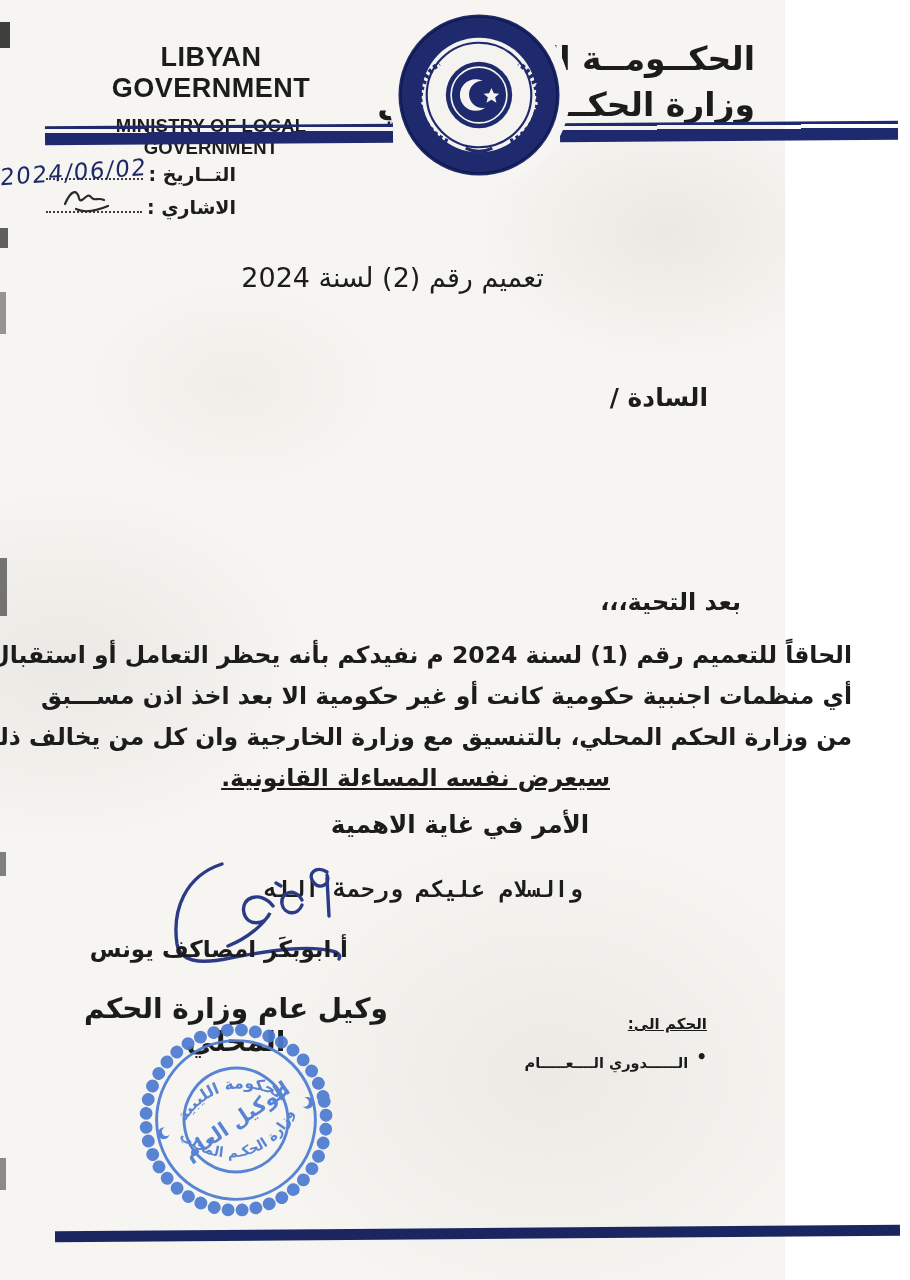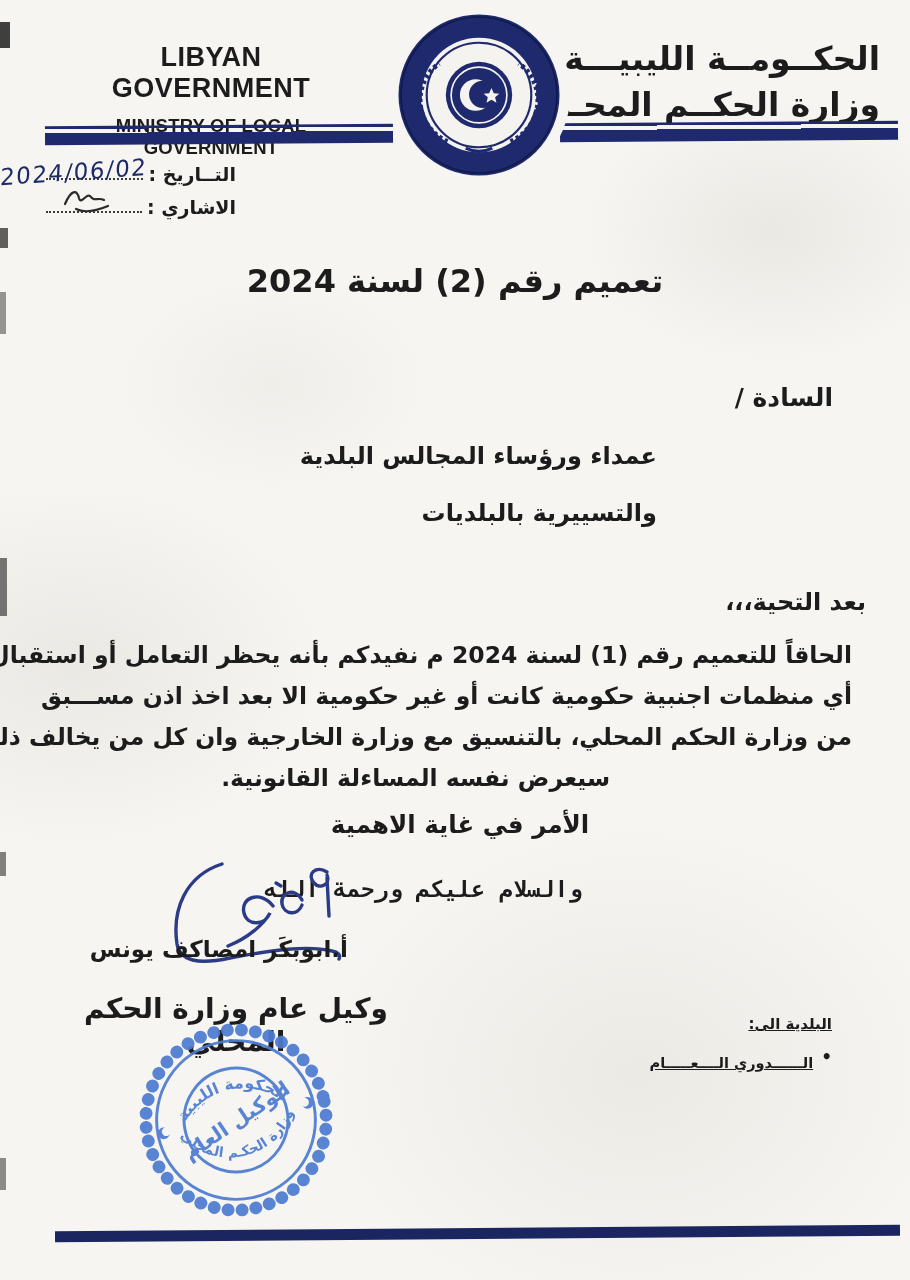--- a/index.html
+++ b/index.html
@@ -1,17 +1,17 @@
 <!DOCTYPE html>
 <html lang="ar"><head>
 <meta charset="utf-8">
 <style>
   html,body{margin:0;padding:0;}
   body{width:910px;height:1280px;overflow:hidden;font-family:"DejaVu Sans",sans-serif;}
-  .page{position:relative;width:910px;height:1280px;color:#1c1c1c;
+  .page{position:relative;width:785px;height:1280px;color:#1c1c1c;
     background:
       radial-gradient(ellipse 320px 220px at 85% 18%, rgba(190,188,180,.22), transparent 60%),
       radial-gradient(ellipse 420px 300px at 8% 52%, rgba(185,183,176,.20), transparent 60%),
       radial-gradient(ellipse 520px 420px at 70% 84%, rgba(196,194,186,.22), transparent 60%),
       radial-gradient(ellipse 260px 180px at 30% 30%, rgba(200,198,190,.15), transparent 60%),
       #f6f5f1;}
   .abs{position:absolute;}
   
   .art{position:absolute;left:0;background:#1f1f1f;}
   
@@ -24,42 +24,42 @@
   .rule-right{left:560px;top:122px;width:338px;transform:rotate(-.4deg);}
   .logo-wrap{left:388px;top:4px;width:182px;height:182px;border-radius:50%;background:#f6f5f1;display:flex;align-items:center;justify-content:center;}
   
   .meta{left:46px;top:152px;width:190px;direction:rtl;}
   .meta-row{display:flex;align-items:flex-end;height:33px;}
   .meta-label{font-size:19px;font-weight:800;white-space:nowrap;}
   .meta-line{flex:1;border-bottom:2.5px dotted #3c3c3c;margin:0 5px 5px 0;position:relative;height:24px;}
   .date-hand{position:absolute;right:-4px;bottom:-7px;direction:ltr;font-size:23px;color:#1d2a66;letter-spacing:1.5px;white-space:nowrap;transform:rotate(-4deg) skewX(-7deg);}
   .ref-scribble{position:absolute;right:28px;bottom:-3px;}
   
-  .title{left:0;top:262px;width:100%;text-align:center;font-size:32px;font-weight:700;direction:rtl;}
+  .title{left:0;top:262px;width:100%;text-align:center;font-size:27px;font-weight:400;direction:rtl;}
   .salutation{right:77px;top:383px;font-size:25px;font-weight:800;direction:rtl;margin-left:6px;}
   .addressees{right:253px;top:428px;width:480px;text-align:right;direction:rtl;font-size:24px;font-weight:800;line-height:57px;}
   .greeting{right:44px;top:588px;font-size:24px;font-weight:800;direction:rtl;margin-left:28px;}
   .body-para{left:98px;top:641px;width:754px;direction:rtl;font-size:23.5px;font-weight:800;}
   .body-line{height:41px;text-align:justify;text-align-last:justify;white-space:nowrap;}
-  .body-line-last{height:41px;text-align:left;text-align-last:right;padding-left:0;padding-right:242px;white-space:nowrap;}
+  .body-line-last{height:41px;text-align:left;text-align-last:right;padding-left:0;padding-right:242px;white-space:nowrap;text-decoration:underline;}
   .emphasis{left:0;top:810px;width:920px;text-align:center;font-size:24.5px;font-weight:800;direction:rtl;}
   .closing{left:0;top:876px;width:846px;text-align:center;font-size:23px;font-weight:800;direction:rtl;font-family:Liberation Mono, monospace;}
   .signature{left:130px;top:856px;}
   .signer-name{left:88px;top:936px;width:260px;direction:rtl;font-size:23px;font-weight:800;}
   .signer-title{left:68px;top:992px;width:336px;text-align:center;direction:rtl;font-size:28px;font-weight:800;}
   .stamp{left:138px;top:1022px;transform:rotate(-12deg);opacity:.93;}
   
   .copy-to{right:78px;top:1014px;width:310px;direction:rtl;text-align:right;}
   .copy-label{display:inline-block;font-size:15px;font-weight:800;text-decoration:underline;margin-bottom:14px;}
   .copy-item{display:flex;direction:rtl;}
   .copy-bullet{font-size:17px;font-weight:800;margin-left:8px;line-height:20px;}
   .copy-lines{flex:1;}
   .copy-l1{font-size:14.5px;font-weight:800;line-height:20px;}
   .copy-l2{font-size:14.5px;font-weight:800;line-height:20px;margin-top:6px;padding-left:0;
-           text-decoration:underline;padding-right:0;margin-right:0;width:215px;margin-left:auto;}
+           padding-right:0;margin-right:0;width:215px;margin-left:auto;}
   .bottom-bar{left:55px;top:1228px;width:845px;height:11px;background:#1b2660;transform:rotate(-.45deg);}
   svg text{font-family:"DejaVu Sans",sans-serif;}
 </style>
 </head>
 <body>
 
 <div class="page">
 
   <div class="art" style="top:22px;width:10px;height:26px;opacity:.85"></div>
   <div class="art" style="top:228px;width:8px;height:20px;opacity:.7"></div>
@@ -122,21 +122,20 @@
           <path d="M 3,20 C 9,6 15,5 17,14 C 19,22 25,7 29,13 C 32,18 36,13 42,16 M 14,25 C 22,29 34,27 46,22" fill="none" stroke="#2b2b2b" stroke-width="2.2" stroke-linecap="round"></path>
         </svg>
       </span>
     </div>
   </div>
 
   <div class="abs title">تعميم رقم (2) لسنة 2024</div>
 
   <div class="abs salutation">السادة /</div>
   <div class="abs addressees">
-    <div>عمداء ورؤساء المجالس البلدية والتسييرية بالبلديات</div>
   </div>
 
   <div class="abs greeting">بعد التحية،،،</div>
   <div class="abs body-para">
     <div class="body-line">الحاقاً للتعميم رقم (1) لسنة 2024 م نفيدكم بأنه يحظر التعامل أو استقبال</div>
     <div class="body-line">أي منظمات اجنبية حكومية كانت أو غير حكومية الا بعد اخذ اذن مســـبق</div>
     <div class="body-line">من وزارة الحكم المحلي، بالتنسيق مع وزارة الخارجية وان كل من يخالف ذلك</div>
     <div class="body-line-last">سيعرض نفسه المساءلة القانونية.</div>
   </div>
 
@@ -172,21 +171,21 @@
     <text x="50" y="54" transform="rotate(-22 50 50)" font-size="10.5" font-weight="bold" fill="#4d7cd1" text-anchor="middle">الوكيل العام</text>
     <g>
       <circle cx="12.5" cy="49" r="3" fill="#4d7cd1"></circle>
         <circle cx="14" cy="48.4" r="2.3" fill="#f6f5f1"></circle>
       <circle cx="87.5" cy="49" r="3" fill="#4d7cd1"></circle>
         <circle cx="86" cy="48.4" r="2.3" fill="#f6f5f1"></circle>
     </g>
   </svg>
 
   <div class="abs copy-to">
-    <span class="copy-label">البلدية الى:</span>
+    <span class="copy-label">الحكم الى:</span>
     <div class="copy-item">
       <span class="copy-bullet">•</span>
       <span class="copy-lines">
         <div class="copy-l2">الــــــدوري الــــعـــــام</div>
       </span>
     </div>
   </div>
 
   <div class="abs bottom-bar"></div>
 </div>

